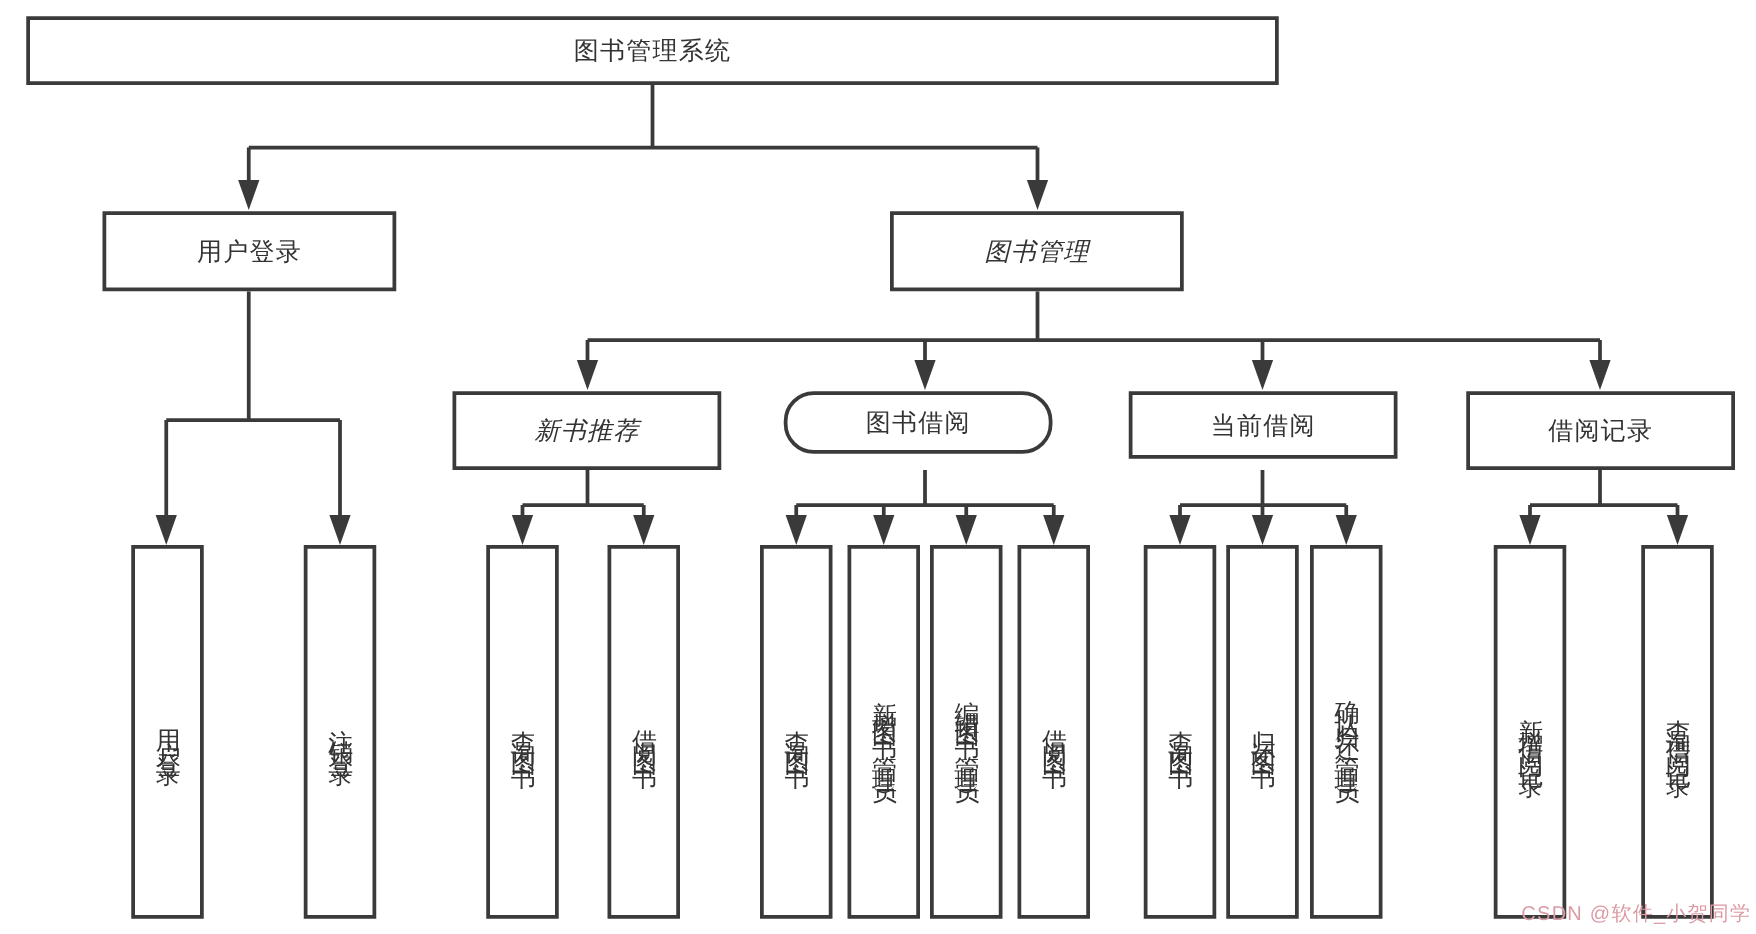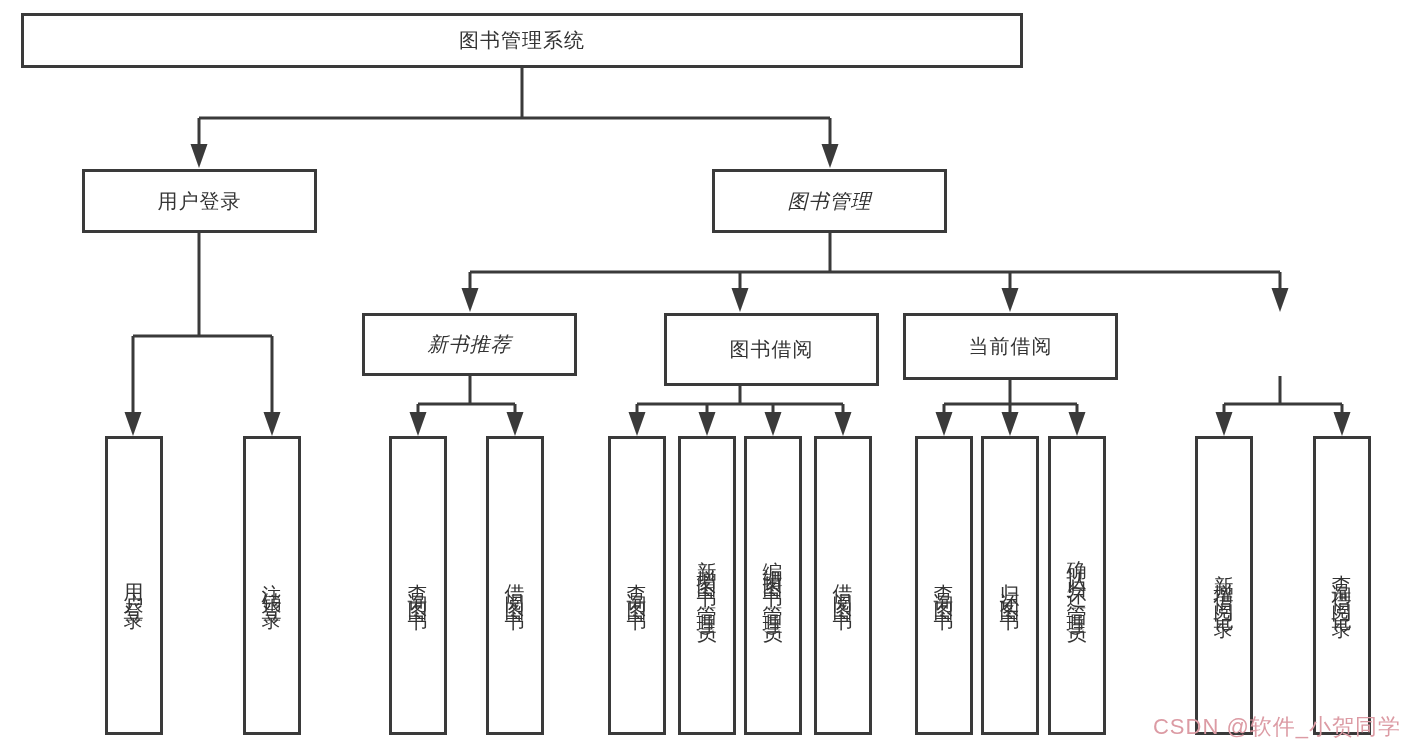--- a/index.html
+++ b/index.html
@@ -51,21 +51,21 @@
   .vnode > span{
     writing-mode:vertical-rl;
     text-orientation:mixed;
     letter-spacing:9px;
     line-height:1;
   }
   .watermark{
     position:absolute;
     right:4px;
     bottom:5px;
-    font-size:22px;
+    font-size:16px;
     color:var(--watermark,#dc9ba4);
     letter-spacing:1px;
   }
 </style>
 </head>
 <body style="--line: #3a3a3a; --text: #333333; --background: #ffffff; --watermark: #dc9ba4;">
 
 <div class="canvas">
 
   <svg class="wires" viewBox="0 0 1405 747" xmlns="http://www.w3.org/2000/svg" aria-hidden="true">
@@ -100,22 +100,23 @@
       <polygon points="1333.5,412 1350.5,412 1342,436"></polygon>
     </g>
   </svg>
 
   <div class="node" style="left:21px;top:13px;width:1002px;height:55px;">图书管理系统</div>
 
   <div class="node" style="left:82px;top:169px;width:235px;height:64px;">用户登录</div>
   <div class="node" style="left:712px;top:169px;width:235px;height:64px;font-style:italic;">图书管理</div>
 
   <div class="node" style="left:362px;top:313px;width:215px;height:63px;font-style:italic;">新书推荐</div>
-  <div class="node" style="left:664px;top:313px;width:215px;height:73px;">图书借阅</div>
-  <div class="node" style="left:903px;top:313px;width:215px;height:67px;">当前借阅</div>
+  <div class="node" style="left:627px;top:313px;width:215px;height:50px;border-radius:24px;">图书借阅</div>
+  <div class="node" style="left:903px;top:313px;width:215px;height:54px;">当前借阅</div>
+  <div class="node" style="left:1173px;top:313px;width:215px;height:63px;">借阅记录</div>
 
   <div class="vnode" style="left:105px;">
     <span>用户登录</span>
   </div>
   <div class="vnode" style="left:243px;">
     <span>注销登录</span>
   </div>
 
   <div class="vnode" style="left:389px;">
     <span>查询图书</span>

